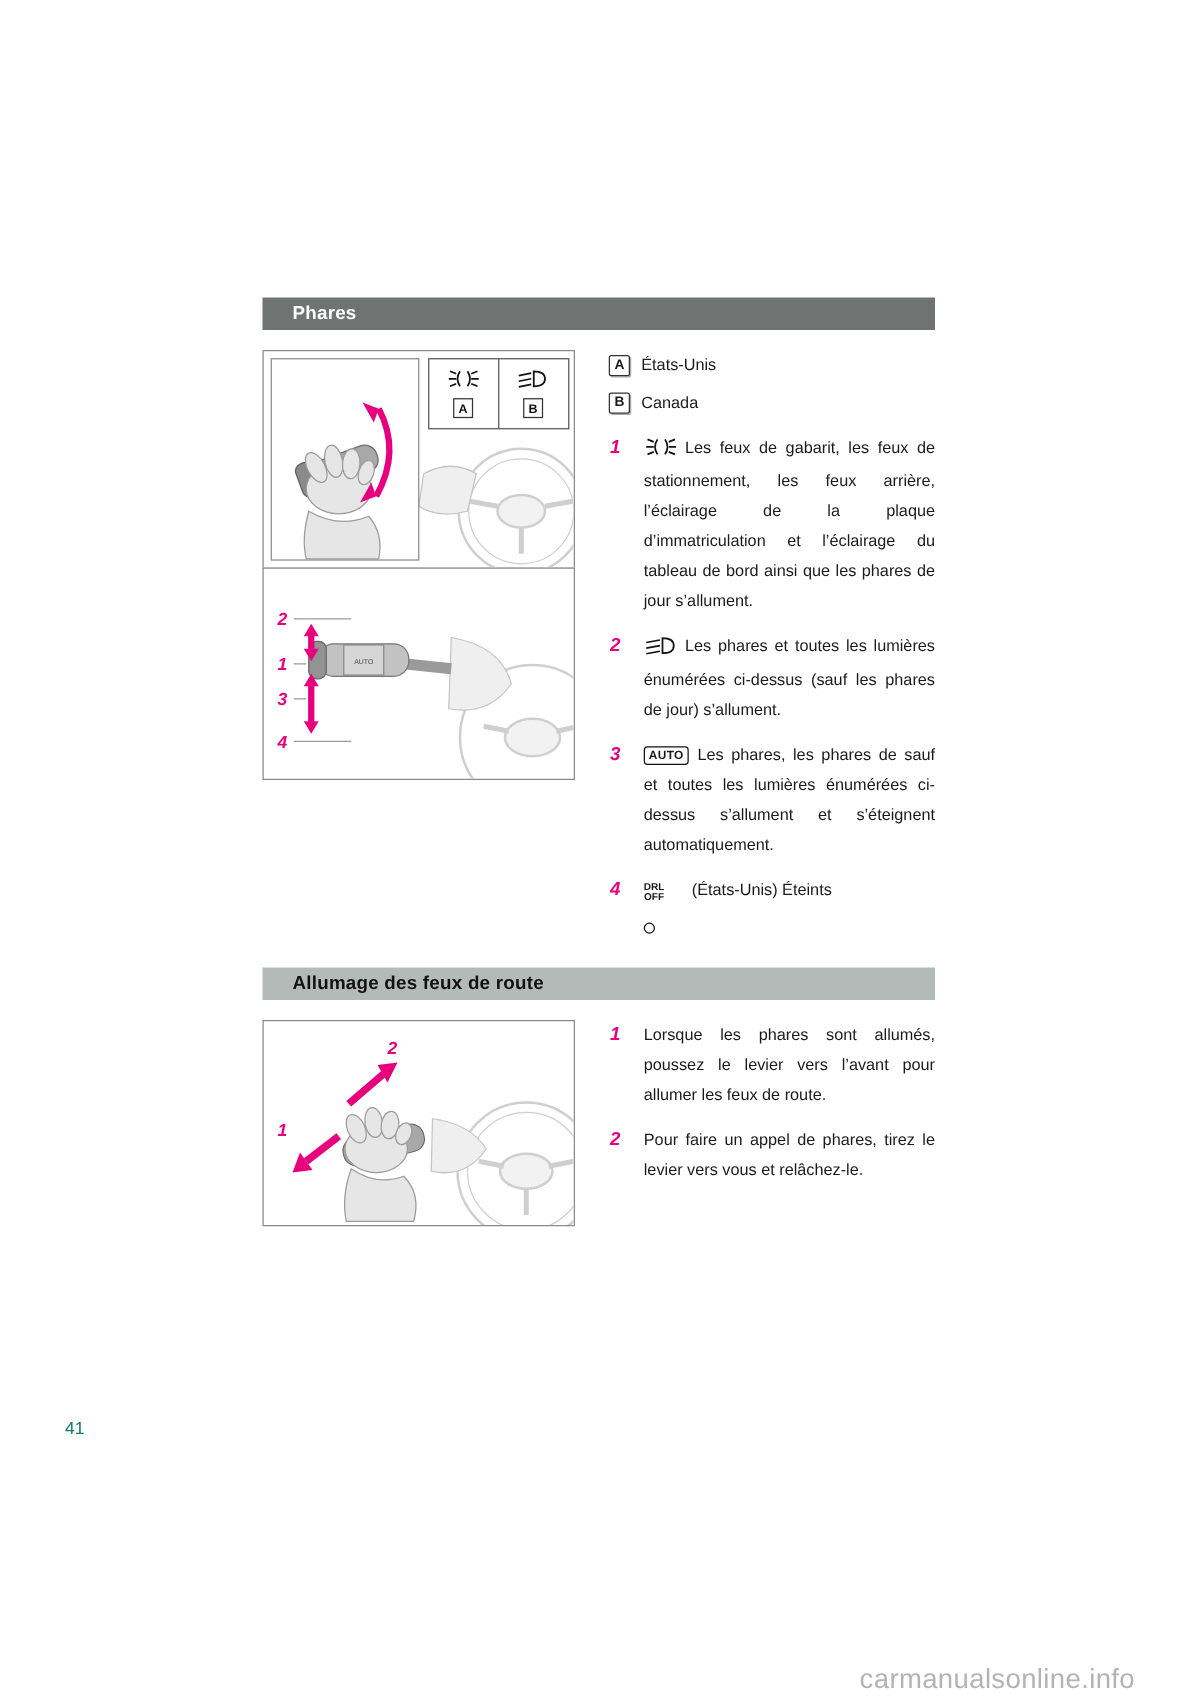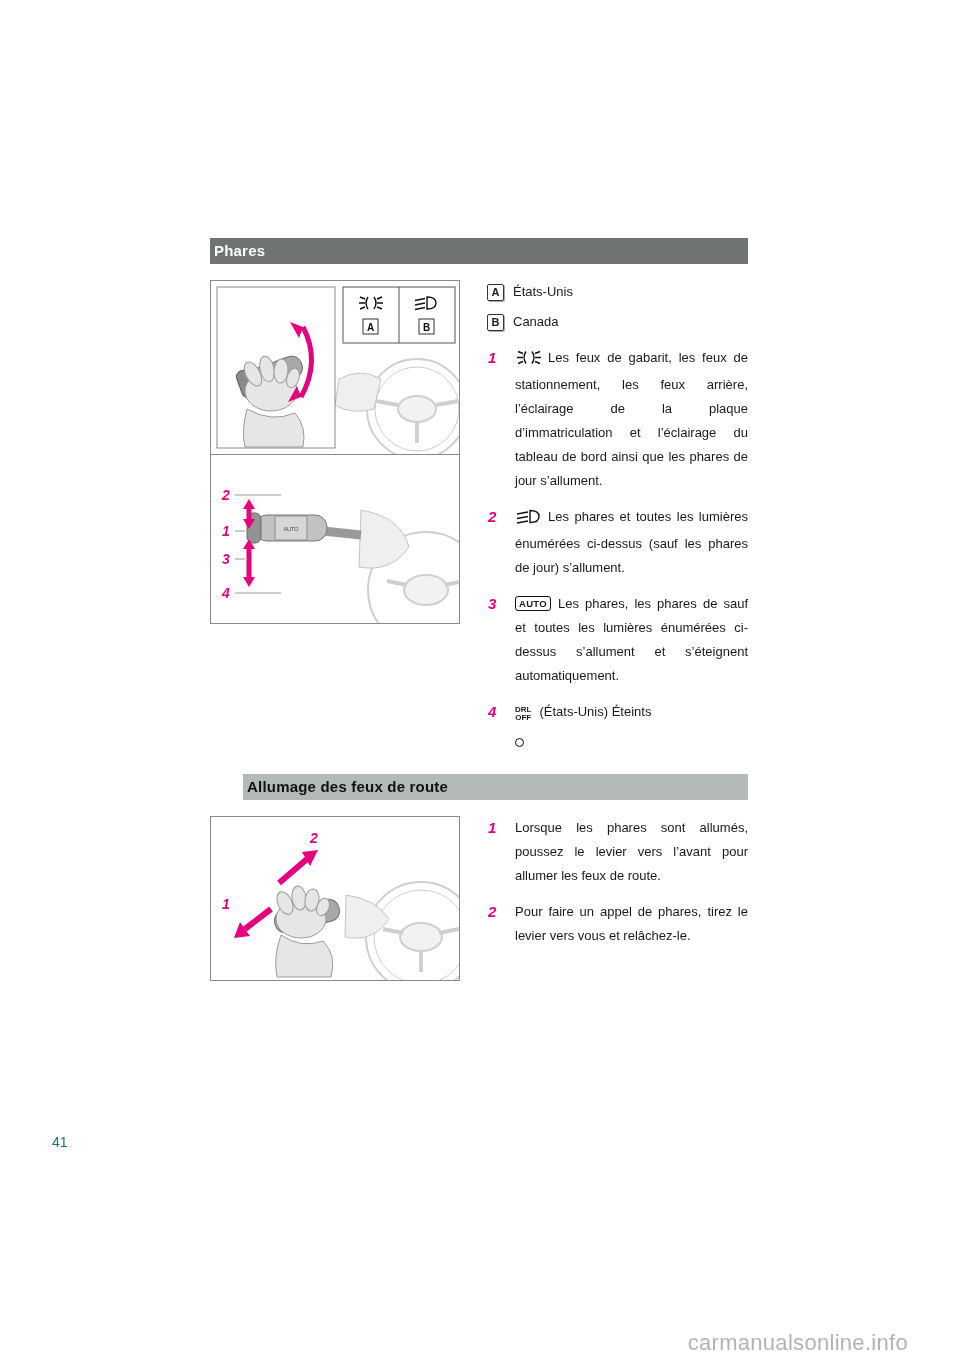--- a/index.html
+++ b/index.html
@@ -7,25 +7,25 @@
   body {
     position:relative;
     background:#ffffff;
     font-family:"Liberation Sans", sans-serif;
     color:#1a1a1a;
     overflow:hidden;
   }
   .content { position:absolute; left:210px; top:238px; width:538px; }
 
   .sec-header {
-    height:26px; line-height:26px; padding-left:4px;
+    height:26px; line-height:26px; padding-left:24px;
     font-size:15px; font-weight:bold; letter-spacing:.2px;
   }
   .sec-header.dark  { background:#6f7472; color:#ffffff; }
-  .sec-header.light { background:#b4bab8; color:#111111; margin-top:20px;margin-left:33px; }
+  .sec-header.light { background:#b4bab8; color:#111111; margin-top:20px; }
 
   .row { display:flex; margin-top:16px; align-items:flex-start; }
   .figs { width:250px; flex:none; }
   .fig  { border:1px solid #8a8a8a; background:#fff; overflow:hidden; }
   .fig + .fig { margin-top:-1px; }
   .fig svg { display:block; }
 
   .txtcol { flex:1; padding-left:27px; font-size:13px; line-height:24px; }
 
   .legend-row { display:flex; align-items:center; gap:9px; height:24px; margin-bottom:6px; }
@@ -41,21 +41,21 @@
     position:absolute; left:1px; top:0;
     color:#e6007e; font-weight:bold; font-style:italic; font-size:15px;
   }
   .inline-ic { display:inline-block; vertical-align:-3px; margin-right:7px; }
   .auto-badge {
     display:inline-block; border:1px solid #111; border-radius:3px;
     font-size:9.5px; font-weight:bold; line-height:13px; padding:0 3px;
     vertical-align:1px; margin-right:7px; letter-spacing:.3px;
   }
   .drl-badge {
-    display:inline-block; vertical-align:-4px; margin-right:8px;
+    display:inline-block; vertical-align:-4px; margin-right:22px;
     font-size:8px; font-weight:bold; line-height:8px; text-align:center;
   }
   .drl-badge span { display:block; }
   .ring {
     display:inline-block; width:9px; height:9px; border:1.5px solid #111;
     border-radius:50%; margin-right:7px; vertical-align:-1px;
   }
   .par2 { display:block; margin-top:6px; }
 
   .page-number { position:absolute; left:52px; top:1134px; font-size:14px; color:#0f766e; }

